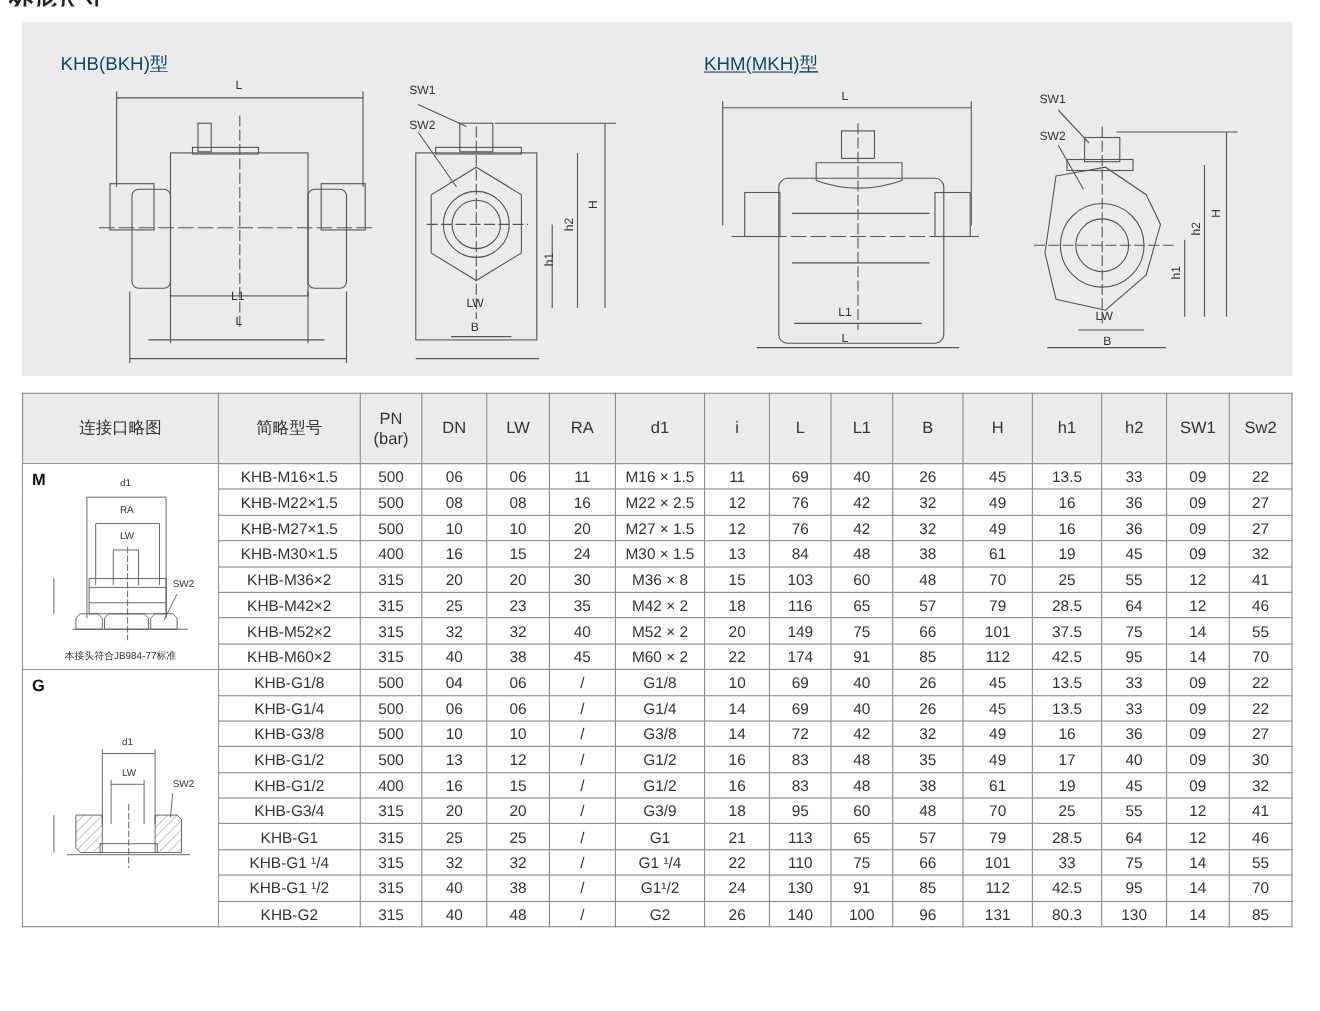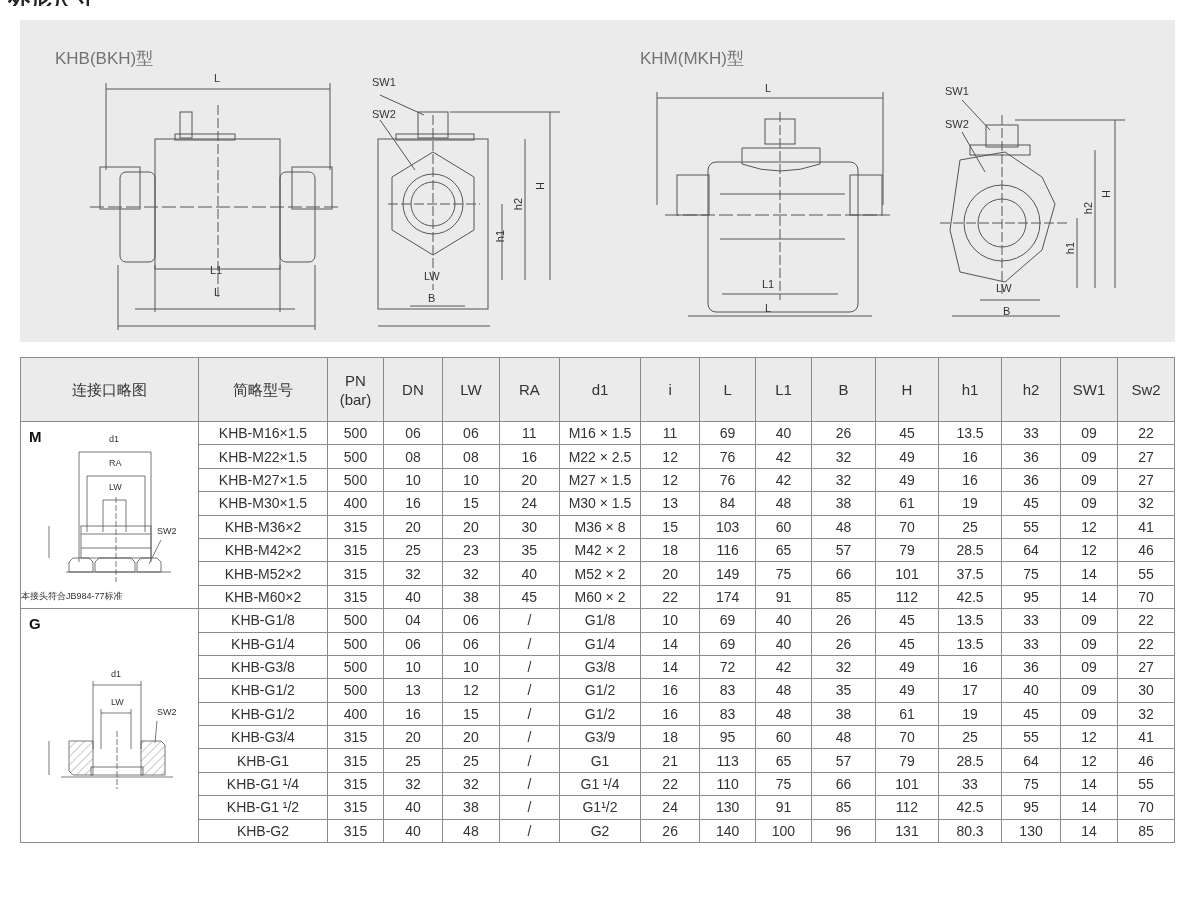--- a/index.html
+++ b/index.html
@@ -1,27 +1,27 @@
 <!DOCTYPE html>
 <html><head>
 <meta charset="utf-8">
 <style>
   * { box-sizing: border-box; margin: 0; padding: 0; }
   body { width: 1200px; height: 919px; background: #ffffff; font-family: "Liberation Sans", "DejaVu Sans", sans-serif; color: #333; position: relative; overflow: hidden; }
   .top-heading { position: absolute; left: 8px; top: -14px; font-size: 22px; font-weight: bold; color: #222; height: 20px; overflow: hidden; }
   .diagram-panel { position: absolute; left: 20px; top: 20px; width: 1155px; height: 322px; background: #ebebeb; }
   .diagram-panel svg { position: absolute; left: 0; top: 0; }
-  .type-label { position: absolute; font-size: 17px; color: #737373; }
+  .type-label { position: absolute; font-size: 17px; color: #0c4a6e; }
   table.spec { position: absolute; left: 20px; top: 357px; width: 1155px; border-collapse: collapse; table-layout: fixed; }
   table.spec th, table.spec td { border: 1px solid #8a8a8a; text-align: center; font-size: 14px; color: #333; font-weight: normal; padding: 0; }
   table.spec th { height: 64px; background: #ebebeb; font-size: 15px; line-height: 19px; }
   table.spec td { height: 23.4px; }
   td.diag-cell { vertical-align: top; text-align: left; position: relative; background: #fff; }
   .diag-letter { position: absolute; left: 8px; top: 6px; font-weight: bold; font-size: 15px; color: #111; }
-  .diag-note { position: absolute; left: 0; width: 100%; text-align: left; font-size: 9px; color: #333; }
+  .diag-note { position: absolute; left: 0; width: 100%; text-align: center; font-size: 9px; color: #333; }
   td.diag-cell svg { position: absolute; left: 0; top: 0; }
 </style>
 </head>
 <body>
 
 <div class="top-heading">外形尺寸</div>
 
 <div class="diagram-panel">
   <svg width="1155" height="322" stroke="#555" fill="none" stroke-width="1" font-family="Liberation Sans, sans-serif" font-size="11">
 
@@ -94,21 +94,21 @@
       <line x1="1075" y1="130" x2="1075" y2="268"></line>
       <line x1="1095" y1="100" x2="1095" y2="268"></line>
       <line x1="995" y1="100" x2="1105" y2="100"></line>
       <line x1="960" y1="280" x2="1020" y2="280"></line>
       <line x1="932" y1="296" x2="1040" y2="296"></line>
       <line x1="942" y1="80" x2="970" y2="110"></line>
       <line x1="942" y1="112" x2="965" y2="152"></line>
     </g>
   </svg>
   <div class="type-label" style="left:35px;top:27px;">KHB(BKH)型</div>
-  <div class="type-label" style="left:620px;top:27px;">KHM(MKH)型</div>
+  <div class="type-label" style="left:620px;top:27px;text-decoration:underline;">KHM(MKH)型</div>
 
   <span style="position:absolute;left:194px;top:52px;font-size:11px">L</span>
   <span style="position:absolute;left:190px;top:244px;font-size:11px">L1</span>
   <span style="position:absolute;left:194px;top:266px;font-size:11px">L</span>
   <span style="position:absolute;left:352px;top:56px;font-size:11px">SW1</span>
   <span style="position:absolute;left:352px;top:88px;font-size:11px">SW2</span>
   <span style="position:absolute;left:492px;top:178px;font-size:11px;transform:rotate(-90deg)">h2</span>
   <span style="position:absolute;left:516px;top:160px;font-size:11px;transform:rotate(-90deg)">H</span>
   <span style="position:absolute;left:474px;top:210px;font-size:11px;transform:rotate(-90deg)">h1</span>
   <span style="position:absolute;left:404px;top:250px;font-size:11px">LW</span>

